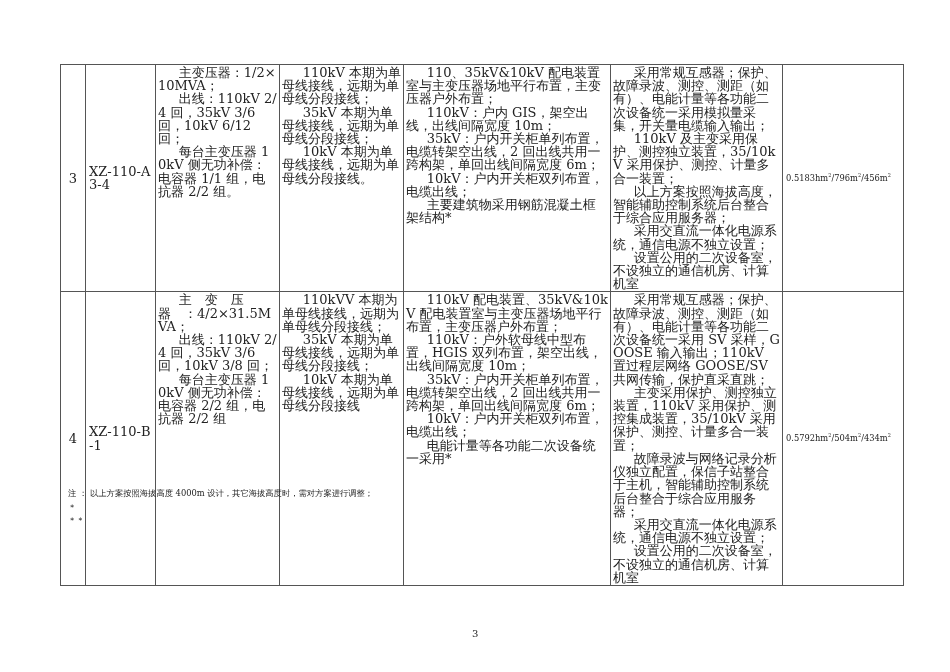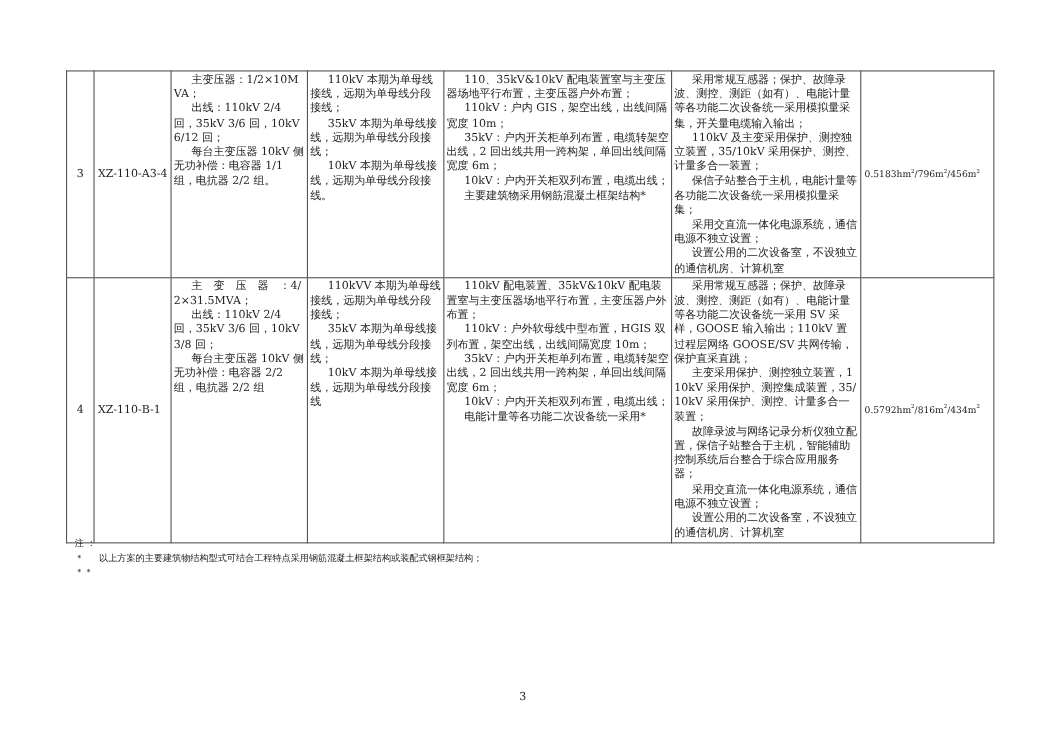--- a/index.html
+++ b/index.html
@@ -1,19 +1,19 @@
 <!DOCTYPE html>
 <html><head>
 <meta charset="utf-8">
 <style>
   html, body { margin: 0; padding: 0; background: #ffffff; }
   body { width: 950px; height: 672px; position: relative; overflow: hidden;
          font-family: "DejaVu Serif", "Liberation Serif", serif; color: #222; }
   .tbl { position: absolute; left: 60px; top: 64px; width: 843px; border-collapse: collapse; table-layout: fixed; }
-  .tbl td { border: 1px solid #555; vertical-align: top; font-size: 10px; line-height: 13.2px; padding: 1px 2px; word-break: break-all; }
+  .tbl td { border: 1px solid #555; vertical-align: top; font-size: 13px; line-height: 13.2px; padding: 1px 2px; word-break: break-all; }
   .tbl td.mid { vertical-align: middle; }
   .tbl td.c-no { text-align: center; }
   .tbl td.c-code { padding-left: 3px; }
   .tbl td.c-area { padding-left: 3px; font-size: 8.3px; white-space: nowrap; }
   .p { text-indent: 1.6em; margin: 0; }
   .notes { position: absolute; left: 68px; top: 487px; width: 840px; font-size: 8.3px; line-height: 13.5px; }
   .note-row { display: flex; white-space: nowrap; }
   .note-mark { width: 22px; display: inline-block; }
   .page-num { position: absolute; left: 472px; top: 628px; font-size: 10px; }
   sup { font-size: 5px; vertical-align: super; line-height: 0; }
@@ -48,21 +48,21 @@
     <td>
       <p class="p">110、35kV&amp;10kV 配电装置室与主变压器场地平行布置，主变压器户外布置；</p>
       <p class="p">110kV：户内 GIS，架空出线，出线间隔宽度 10m；</p>
       <p class="p">35kV：户内开关柜单列布置，电缆转架空出线，2 回出线共用一跨构架，单回出线间隔宽度 6m；</p>
       <p class="p">10kV：户内开关柜双列布置，电缆出线；</p>
       <p class="p">主要建筑物采用钢筋混凝土框架结构*</p>
     </td>
     <td>
       <p class="p">采用常规互感器；保护、故障录波、测控、测距（如有）、电能计量等各功能二次设备统一采用模拟量采集，开关量电缆输入输出；</p>
       <p class="p">110kV 及主变采用保护、测控独立装置，35/10kV 采用保护、测控、计量多合一装置；</p>
-      <p class="p">保信子站整合于主机，电能计量等各功能二次设备统一采用模拟量采集；</p>
+      <p class="p">以上方案按照海拔高度，智能辅助控制系统后台整合于综合应用服务器；</p>
       <p class="p">采用交直流一体化电源系统，通信电源不独立设置；</p>
       <p class="p">设置公用的二次设备室，不设独立的通信机房、计算机室</p>
     </td>
     <td class="mid c-area">
       <span>0.5183hm</span><sup>2</sup><span>/796m</span><sup>2</sup><span>/456m</span><sup>2</sup>
     </td>
   </tr>
   <tr style="height:238px">
     <td class="mid c-no">4</td>
     <td class="mid c-code">XZ-110-B-1</td>
@@ -84,32 +84,32 @@
       <p class="p">电能计量等各功能二次设备统一采用*</p>
     </td>
     <td>
       <p class="p">采用常规互感器；保护、故障录波、测控、测距（如有）、电能计量等各功能二次设备统一采用 SV 采样，GOOSE 输入输出；110kV 置过程层网络 GOOSE/SV 共网传输，保护直采直跳；</p>
       <p class="p">主变采用保护、测控独立装置，110kV 采用保护、测控集成装置，35/10kV 采用保护、测控、计量多合一装置；</p>
       <p class="p">故障录波与网络记录分析仪独立配置，保信子站整合于主机，智能辅助控制系统后台整合于综合应用服务器；</p>
       <p class="p">采用交直流一体化电源系统，通信电源不独立设置；</p>
       <p class="p">设置公用的二次设备室，不设独立的通信机房、计算机室</p>
     </td>
     <td class="mid c-area">
-      <span>0.5792hm</span><sup>2</sup><span>/816m</span><sup>2</sup><span>/434m</span><sup>2</sup>
+      <span>0.5792hm</span><sup>2</sup><span>/504m</span><sup>2</sup><span>/434m</span><sup>2</sup>
     </td>
   </tr>
 </tbody>
   </table>
 
 <div class="notes">
   <div class="note-row">
     <span class="note-mark">注 ：</span>
+    <span>以上方案按照海拔高度 4000m 设计，其它海拔高度时，需对方案进行调整；</span>
   </div>
   <div class="note-row">
     <span class="note-mark">＊</span>
-    <span>以上方案的主要建筑物结构型式可结合工程特点采用钢筋混凝土框架结构或装配式钢框架结构；</span>
   </div>
   <div class="note-row">
     <span class="note-mark">＊＊</span>
   </div>
 </div>
 
 <div class="page-num">3</div>
 
 </body></html>

